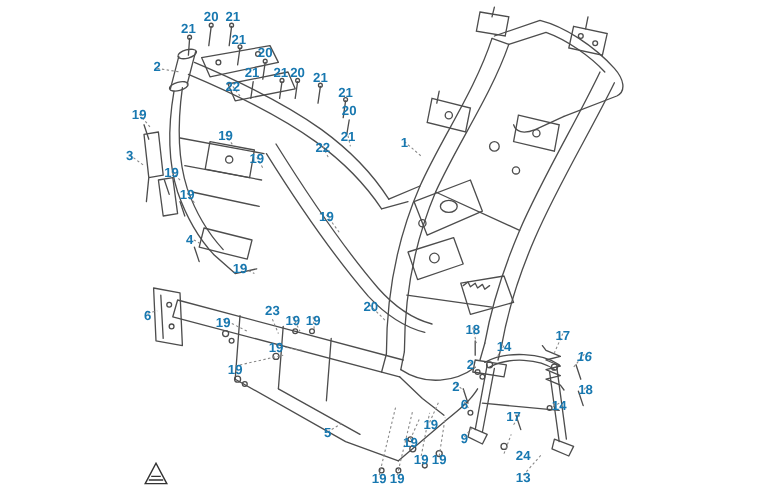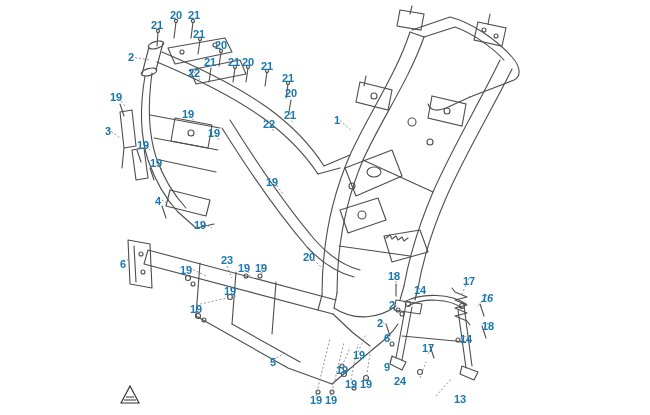--- a/index.html
+++ b/index.html
@@ -232,24 +232,24 @@
       <span class="part-label" style="left: 196px; top: 309px;">19</span>
       <span class="part-label" style="left: 380px; top: 323px;">2</span>
       <span class="part-label" style="left: 488px; top: 326px;">18</span>
       <span class="part-label" style="left: 387px; top: 338px;">6</span>
       <span class="part-label" style="left: 466px; top: 339px;">14</span>
       <span class="part-label" style="left: 359px; top: 355px;">19</span>
       <span class="part-label" style="left: 428px; top: 348px;">17</span>
       <span class="part-label" style="left: 273px; top: 362px;">5</span>
       <span class="part-label" style="left: 387px; top: 367px;">9</span>
       <span class="part-label" style="left: 342px; top: 370px;">19</span>
-      <span class="part-label" style="left: 400px; top: 381px;">24</span>
+      <span class="part-label" style="left: 436px; top: 381px;">24</span>
       <span class="part-label" style="left: 351px; top: 384px;">19</span>
       <span class="part-label" style="left: 366px; top: 384px;">19</span>
-      <span class="part-label" style="left: 460px; top: 399px;">13</span>
+      <span class="part-label" style="left: 436px; top: 399px;">13</span>
       <span class="part-label" style="left: 316px; top: 400px;">19</span>
       <span class="part-label" style="left: 331px; top: 400px;">19</span>
     </div>
 
   <svg class="logo" width="24" height="24" viewBox="0 0 24 24">
     <g stroke="#333" stroke-width="1.2" fill="none">
       <path d="M3,21 L12,4 L21,21 Z"></path>
       <path d="M8,15 L16,15 M6,18 L18,18"></path>
     </g>
   </svg>

